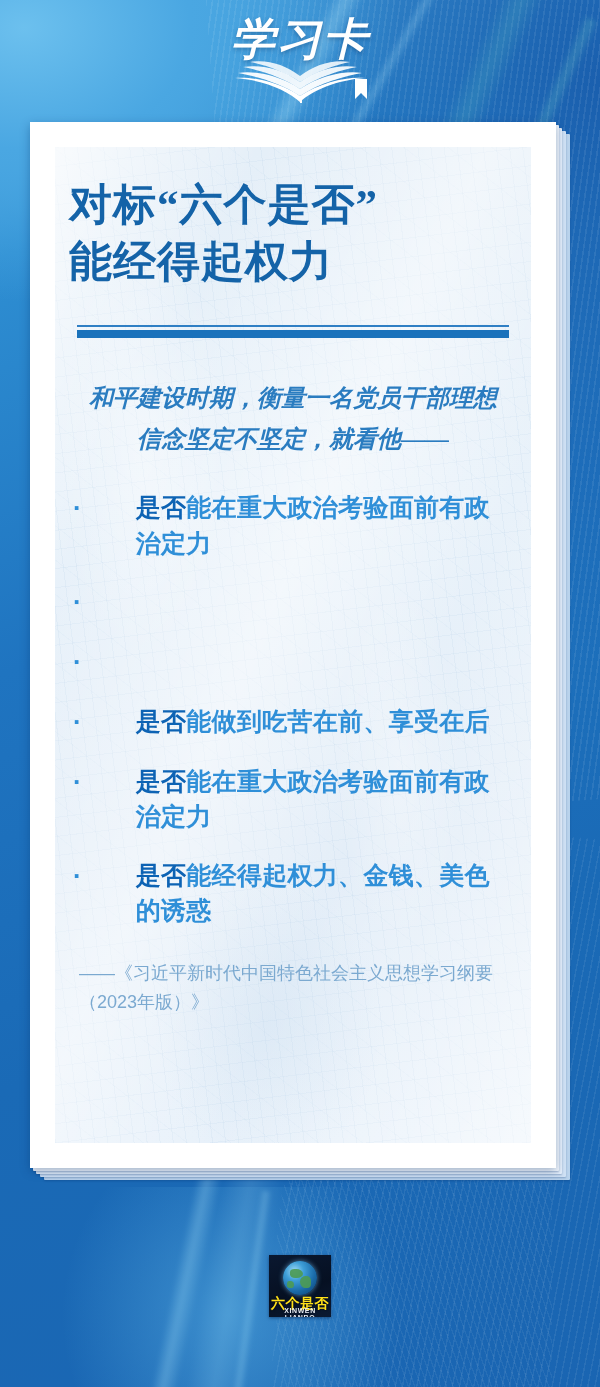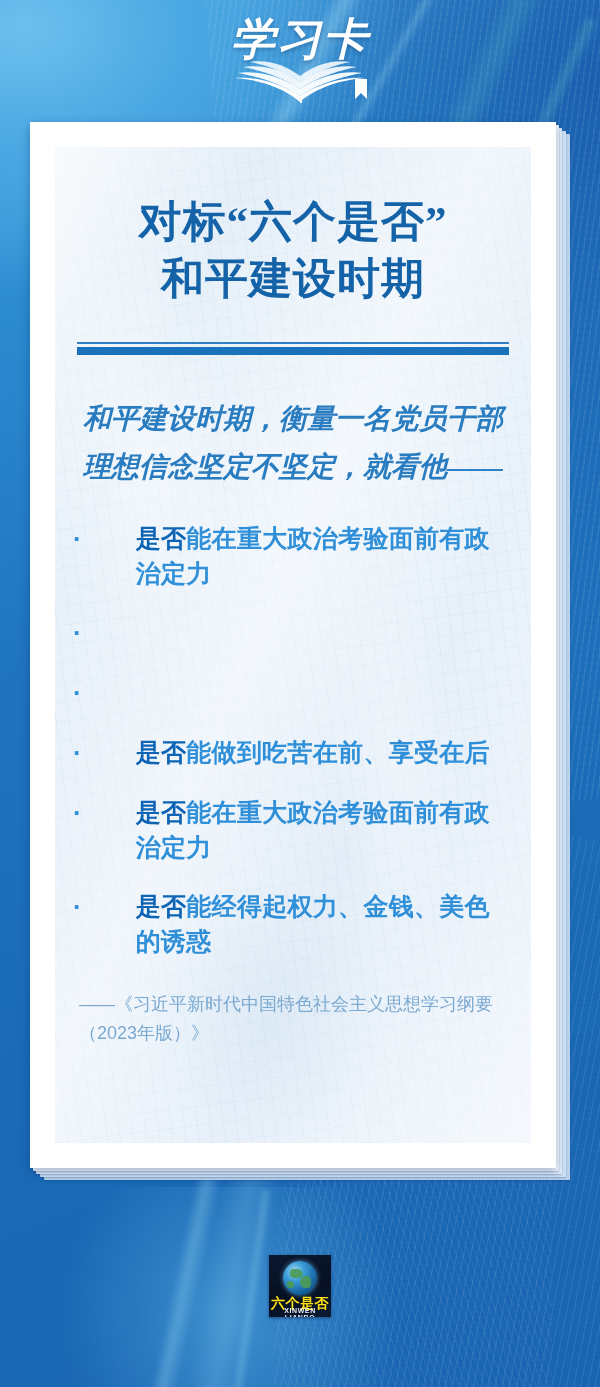--- a/index.html
+++ b/index.html
@@ -107,36 +107,36 @@
     content:""; position:absolute; inset:0; pointer-events:none;
     background:
       radial-gradient(ellipse 120px 300px at 18% 30%, rgba(255,255,255,.45), rgba(255,255,255,0) 70%),
       radial-gradient(ellipse 90px 260px at 72% 62%, rgba(255,255,255,.35), rgba(255,255,255,0) 70%),
       radial-gradient(ellipse 160px 200px at 45% 88%, rgba(200,220,238,.30), rgba(255,255,255,0) 72%);
   }
 
   
   .content { position:relative; z-index:2; }
 
-  .title-block { text-align:center; padding-top:47px; }
+  .title-block { padding-top:30px; }
   .title-line {
     font-family:"Liberation Serif","DejaVu Serif",serif;
     font-weight:700; color:#1463a8; font-size:43px; line-height:1.32;
     letter-spacing:1px; white-space:nowrap;
   }
   .title-line.second { font-size:43px; }
 
   .divider { margin:34px 8px 0 8px; }
   .divider .thin { height:2px; background:#2f7fc4; }
   .divider .gap  { height:3px; }
   .divider .thick{ height:8px; background:#1a72bb; }
 
   .intro {
     font-family:"Liberation Serif","DejaVu Serif",serif;
-    color:#2a7cc0; font-size:28px; line-height:1.72;
+    color:#2a7cc0; font-size:24px; line-height:1.72;
     text-align:center; margin:40px 12px 0 12px;
     font-style:italic; font-weight:600;
   }
 
   .bullets { margin:30px 6px 0 4px; }
   .bullet {
     display:flex; align-items:flex-start;
     margin-bottom:23px;
   }
   .dot {
@@ -226,21 +226,21 @@
   <div class="sheet l3"></div>
   <div class="sheet l2"></div>
   <div class="sheet l1"></div>
 
   <div class="card">
     <div class="paper">
       <div class="content">
 
         <div class="title-block">
           <div class="title-line">对标“六个是否”</div>
-          <div class="title-line second">和平建设时期</div>
+          <div class="title-line second">能经得起权力</div>
         </div>
 
         <div class="divider">
           <div class="thin"></div>
           <div class="gap"></div>
           <div class="thick"></div>
         </div>
 
         <div class="intro">和平建设时期，衡量一名党员干部理想信念坚定不坚定，就看他——</div>
 

